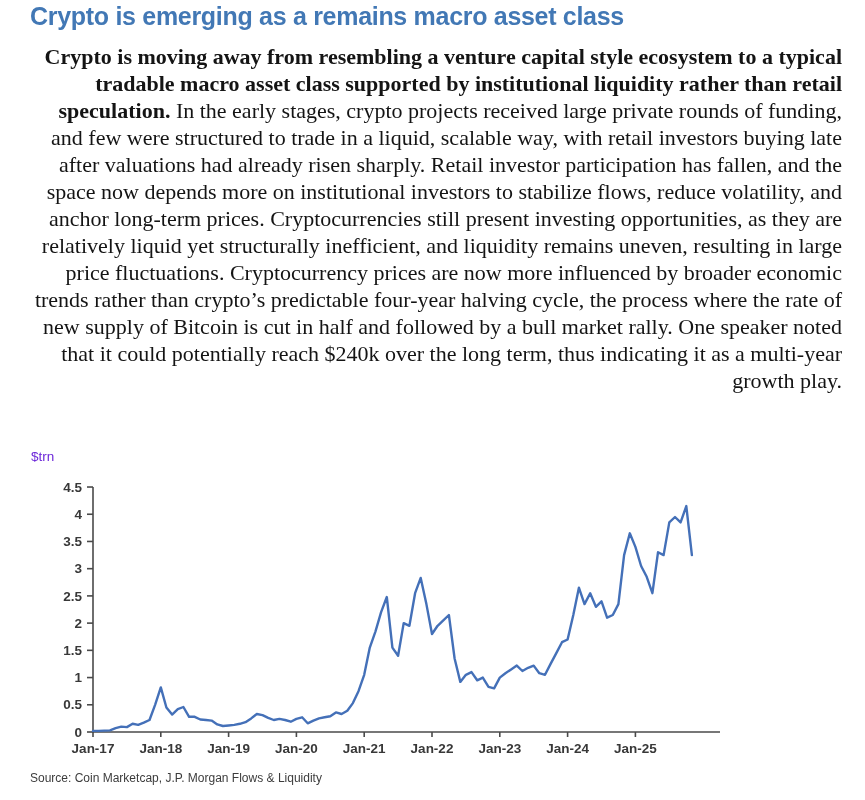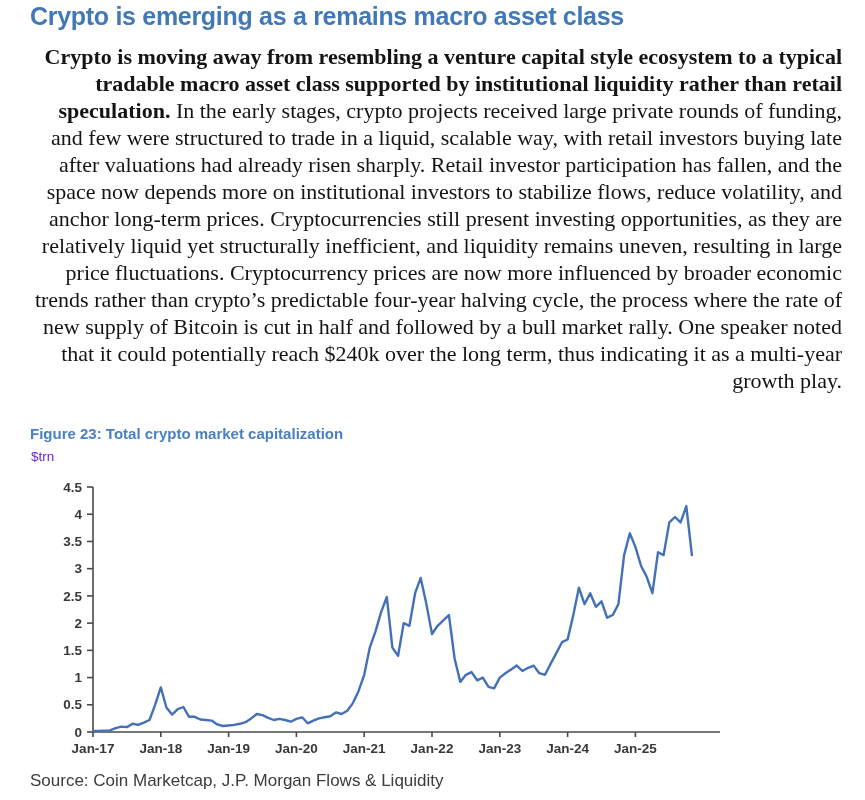--- a/index.html
+++ b/index.html
@@ -33,33 +33,32 @@
   }
   .unit {
     position:absolute; left:31px; top:449px;
     font-family:"Liberation Sans", sans-serif;
     font-size:13.5px; color:#6d28d9;
   }
   #chart { position:absolute; left:30px; top:468px; width:712px; height:300px; }
   .source {
     position:absolute; left:30px; top:771px;
     font-family:"Liberation Sans", sans-serif;
-    font-size:17px; color:#3c3c3c;text-align:right;
+    font-size:12px; color:#3c3c3c;text-align:right;
   }
 </style>
 </head>
 <body>
 
 <div class="page">
 
   <h1 class="title">Crypto is emerging as a remains macro asset class</h1>
 
   <p class="para"><b>Crypto is moving away from resembling a venture capital style ecosystem to a typical tradable macro asset class supported by institutional liquidity rather than retail speculation.</b><span> In the early stages, crypto projects received large private rounds of funding, and few were structured to trade in a liquid, scalable way, with retail investors buying late after valuations had already risen sharply. Retail investor participation has fallen, and the space now depends more on institutional investors to stabilize flows, reduce volatility, and anchor long-term prices. Cryptocurrencies still present investing opportunities, as they are relatively liquid yet structurally inefficient, and liquidity remains uneven, resulting in large price fluctuations. Cryptocurrency prices are now more influenced by broader economic trends rather than crypto’s predictable four-year halving cycle, the process where the rate of new supply of Bitcoin is cut in half and followed by a bull market rally. One speaker noted that it could potentially reach $240k over the long term, thus indicating it as a multi-year growth play.</span></p>
 
-  <div class="figcap">Figure 23: Total crypto market capitalization</div>
 
   <div class="unit">$trn</div>
 
   <div id="chart"><svg width="712" height="300" viewBox="0 0 712 300">
         <line x1="63" y1="19.02000000000001" x2="63" y2="264" stroke="#4a4a4a" stroke-width="1.6"></line>
         <line x1="63" y1="264" x2="690" y2="264" stroke="#4a4a4a" stroke-width="1.6"></line>
         <line x1="57" y1="264" x2="63" y2="264" stroke="#4a4a4a" stroke-width="1.6"></line>
         <text x="52" y="268.7" text-anchor="end" font-family="&quot;Liberation Sans&quot;, sans-serif" font-size="13.5" font-weight="700" fill="#383838">0</text>
         <line x1="57" y1="236.78" x2="63" y2="236.78" stroke="#4a4a4a" stroke-width="1.6"></line>
         <text x="52" y="241.48" text-anchor="end" font-family="&quot;Liberation Sans&quot;, sans-serif" font-size="13.5" font-weight="700" fill="#383838">0.5</text>

